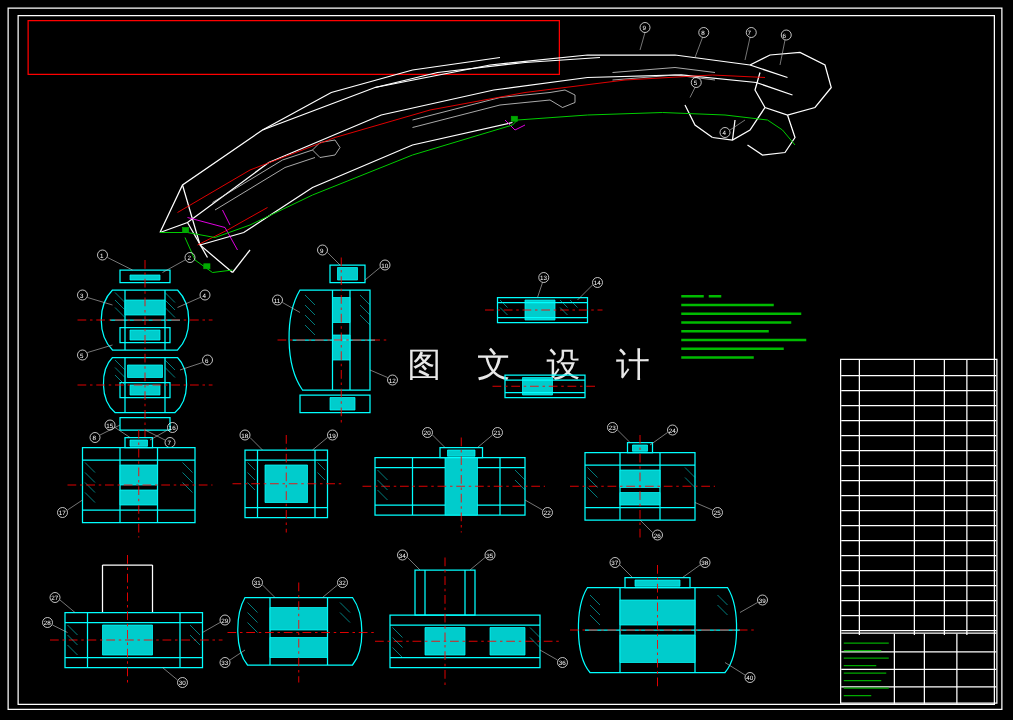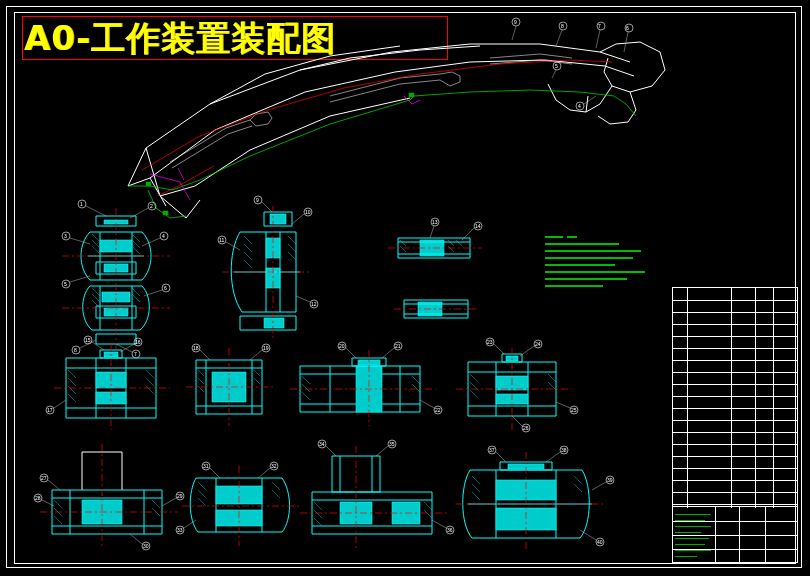--- a/index.html
+++ b/index.html
@@ -44,21 +44,21 @@
 </style>
 </head>
 <body>
 
 <div id="stage">
 
   <div class="frame-outer"></div>
   <div class="frame-inner"></div>
 
   <div class="title-box"></div>
-  <div class="title-main">A0-工作装置装配图</div>
+  <div class="watermark">图 文 设 计</div>
 
   <svg viewBox="0 0 810 576">
 
     <g>
 
       <path class="w" d="M128,186 L146,148 L210,104 L300,70 L392,52 L470,44 L540,44 L600,52 L630,62"></path>
       <path class="w" d="M128,186 L150,178 L215,130 L305,92 L395,72 L470,62 L545,60 L605,66 L634,76"></path>
       <path class="w" d="M146,148 L160,196 L186,218"></path>
       <path class="w" d="M150,178 L166,206"></path>
       <path class="w" d="M160,196 L195,186 L250,150 L330,116 L410,98"></path>

